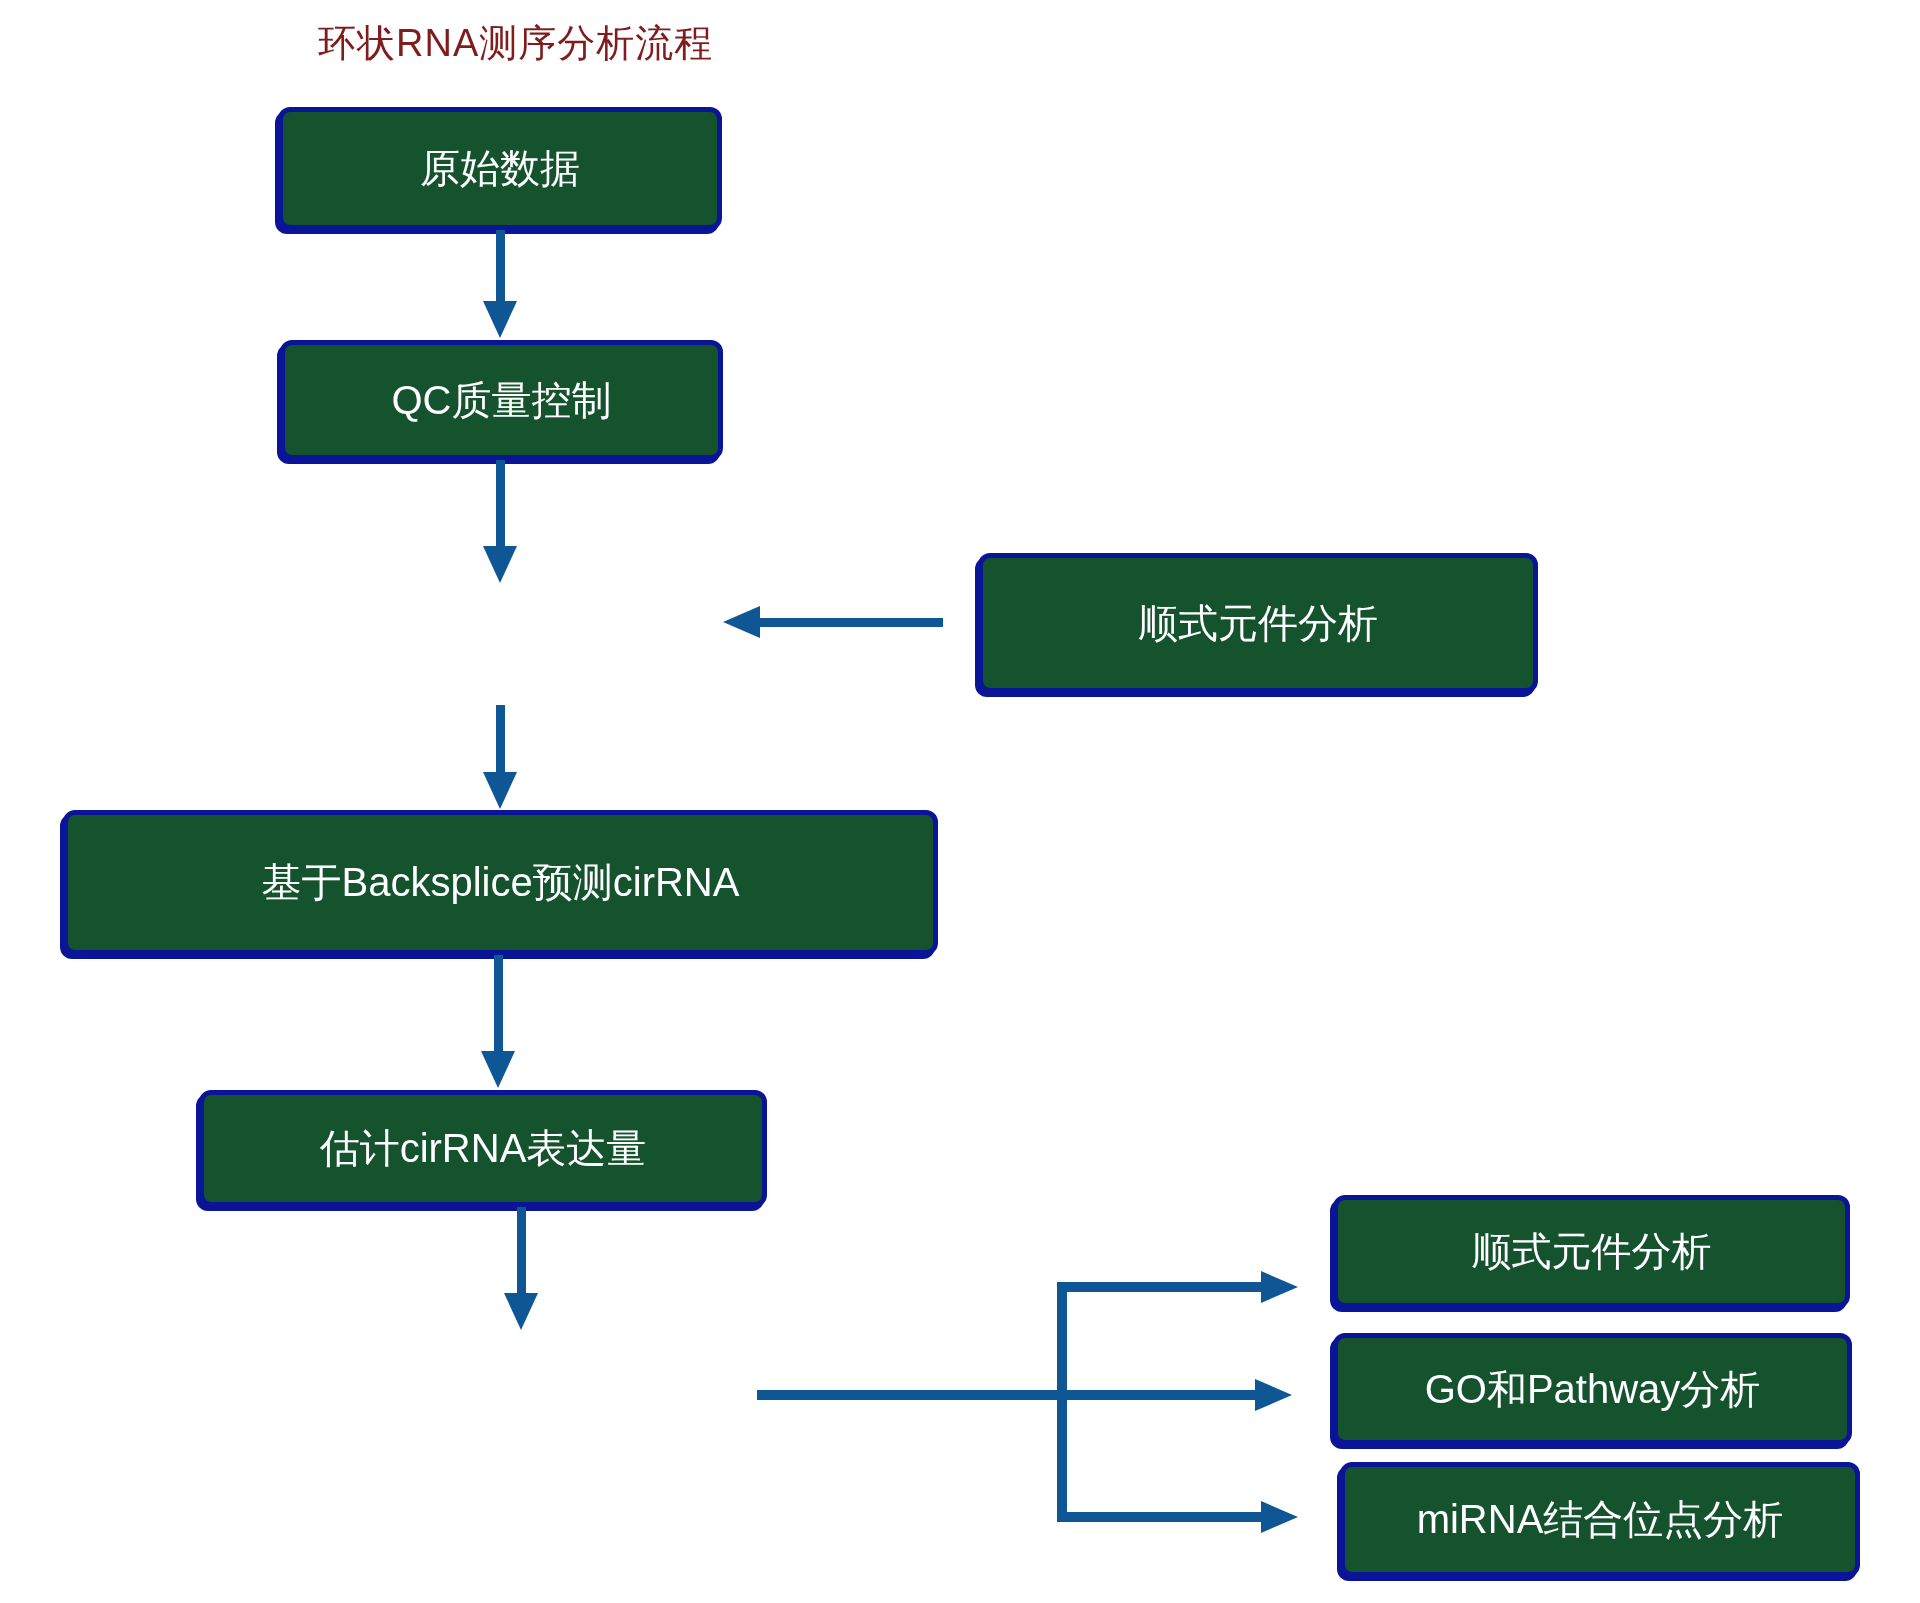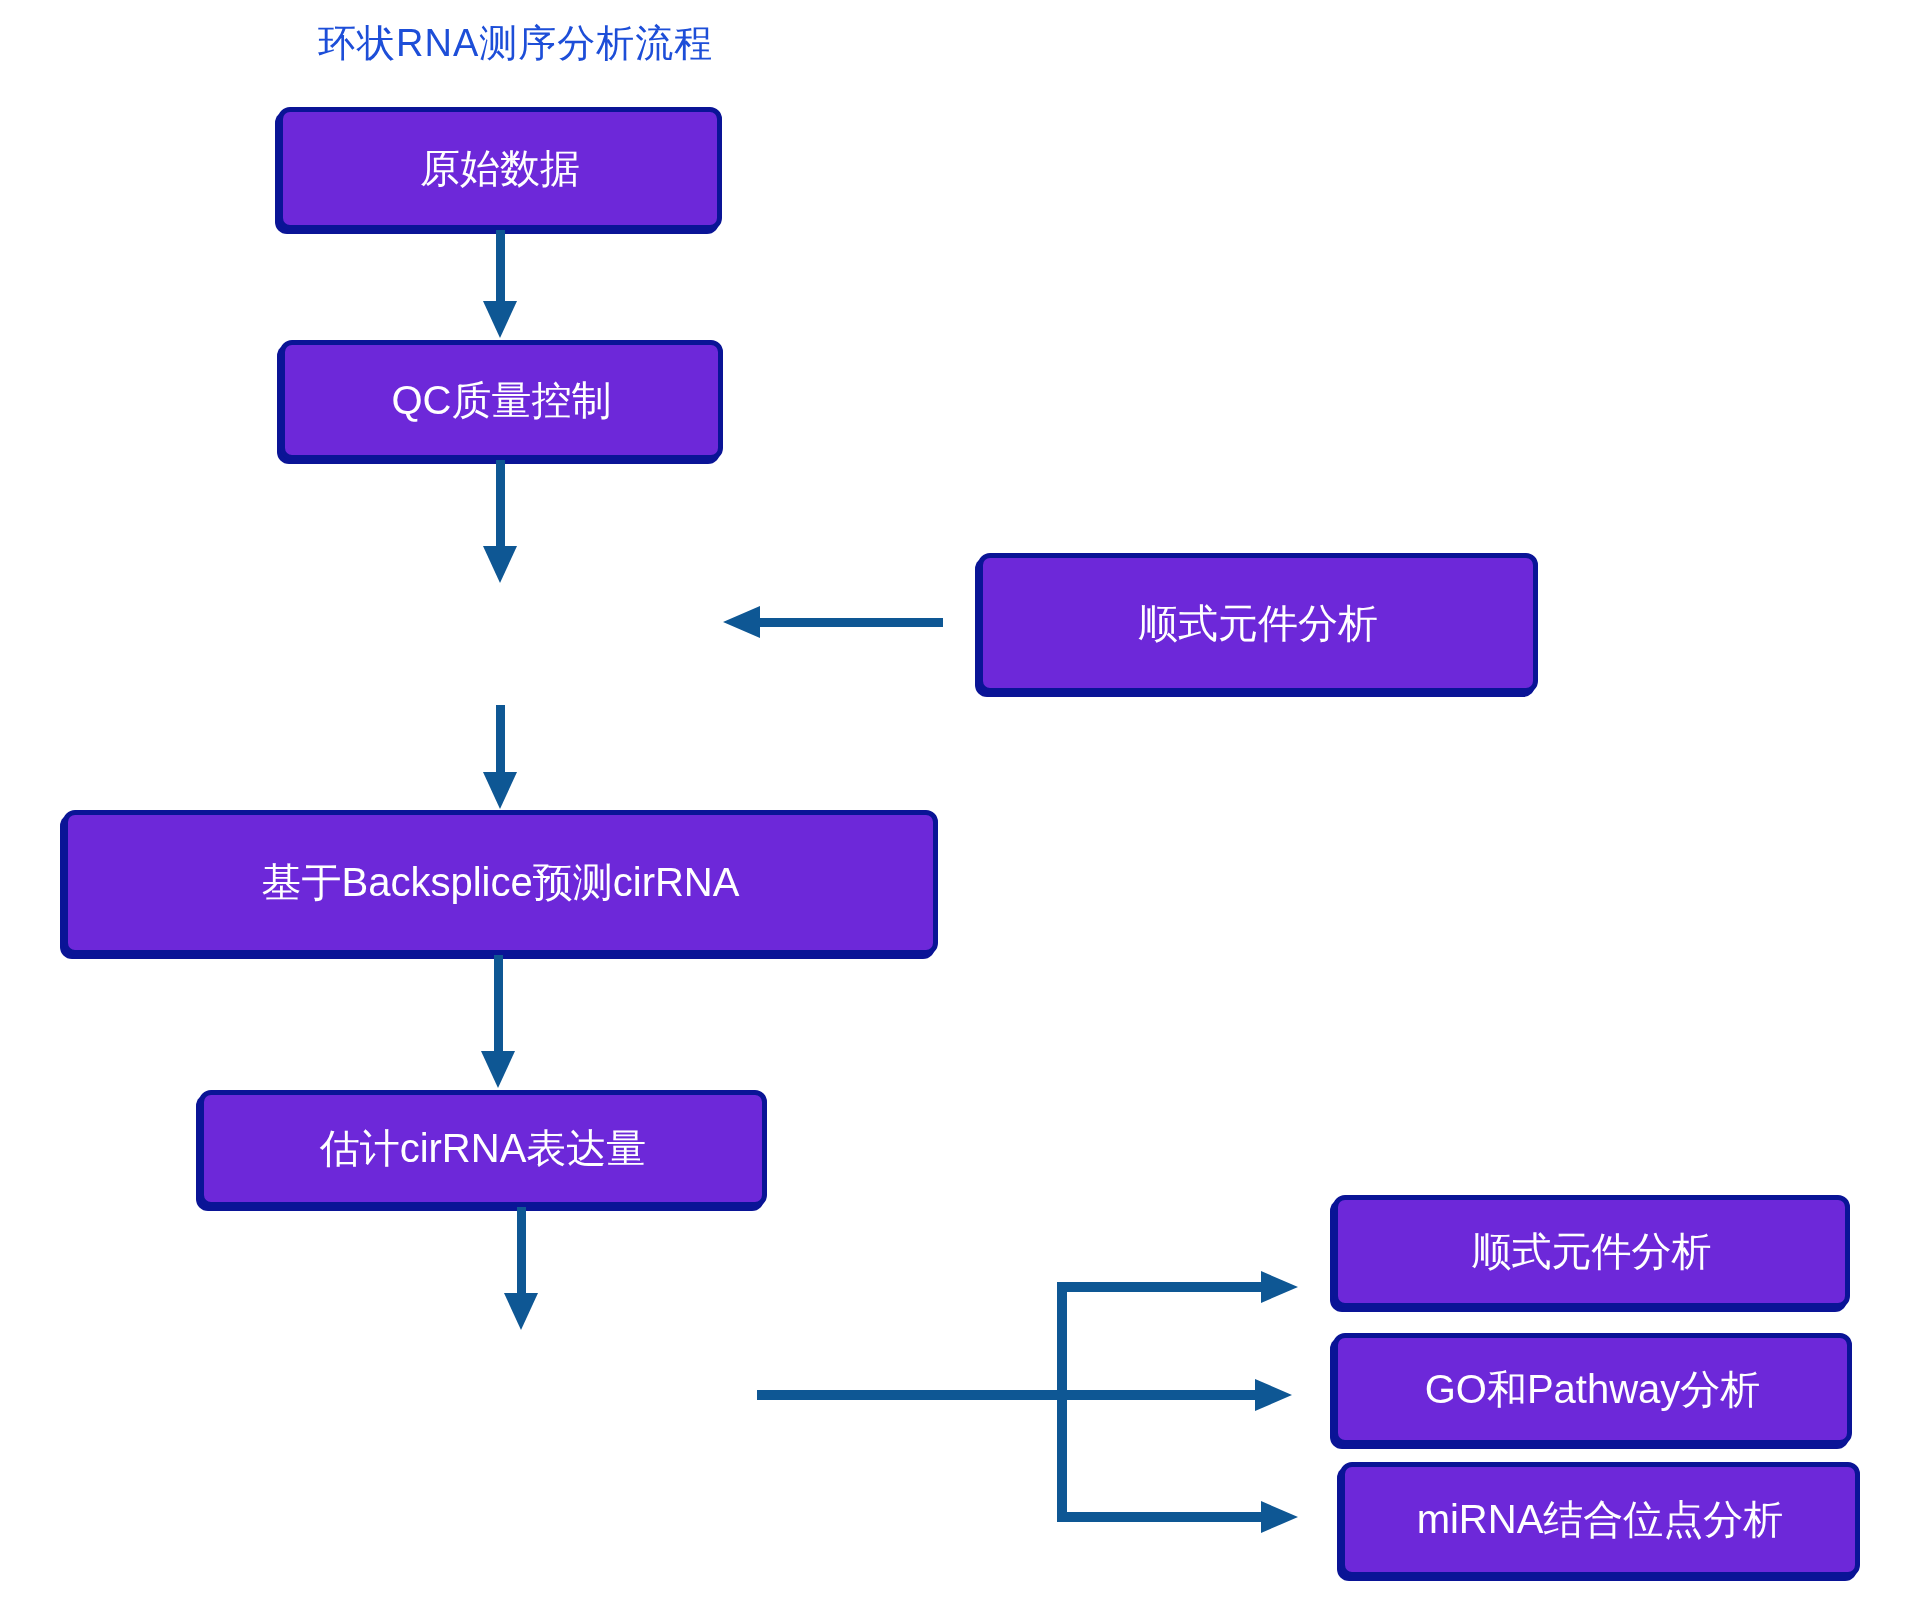--- a/index.html
+++ b/index.html
@@ -3,25 +3,25 @@
 <meta charset="utf-8">
 <style>
   html,body { margin:0; padding:0; background:#ffffff; }
   #canvas {
     position:relative; width:1920px; height:1603px;
     background:#ffffff; overflow:hidden;
     font-family:"Liberation Sans", sans-serif;
   }
   .title {
     position:absolute; left:318px; top:18px;
-    font-size:38px; color:#1d4ed8; letter-spacing:1px;
+    font-size:38px; color:#7f1d1d; letter-spacing:1px;
   }
   .node {
     position:absolute; box-sizing:border-box;
-    background:#6d28d9; border:5px solid #0a1496; border-radius:12px;
+    background:#14532d; border:5px solid #0a1496; border-radius:12px;
     box-shadow:-3px 4px 0 0 #0a1496;
     display:flex; align-items:center; justify-content:center;
     color:#ffffff; font-size:40px; white-space:nowrap;
   }
   
   .n-raw        { left:278px;  top:107px;  width:444px; height:123px; }
   .n-qc         { left:280px;  top:340px;  width:443px; height:120px; }
   .n-align      { left:278px;  top:585px;  width:445px; height:120px; }
   .n-annot      { left:978px;  top:553px;  width:560px; height:140px; }
   .n-backsplice { left:63px;   top:810px;  width:875px; height:145px; }

